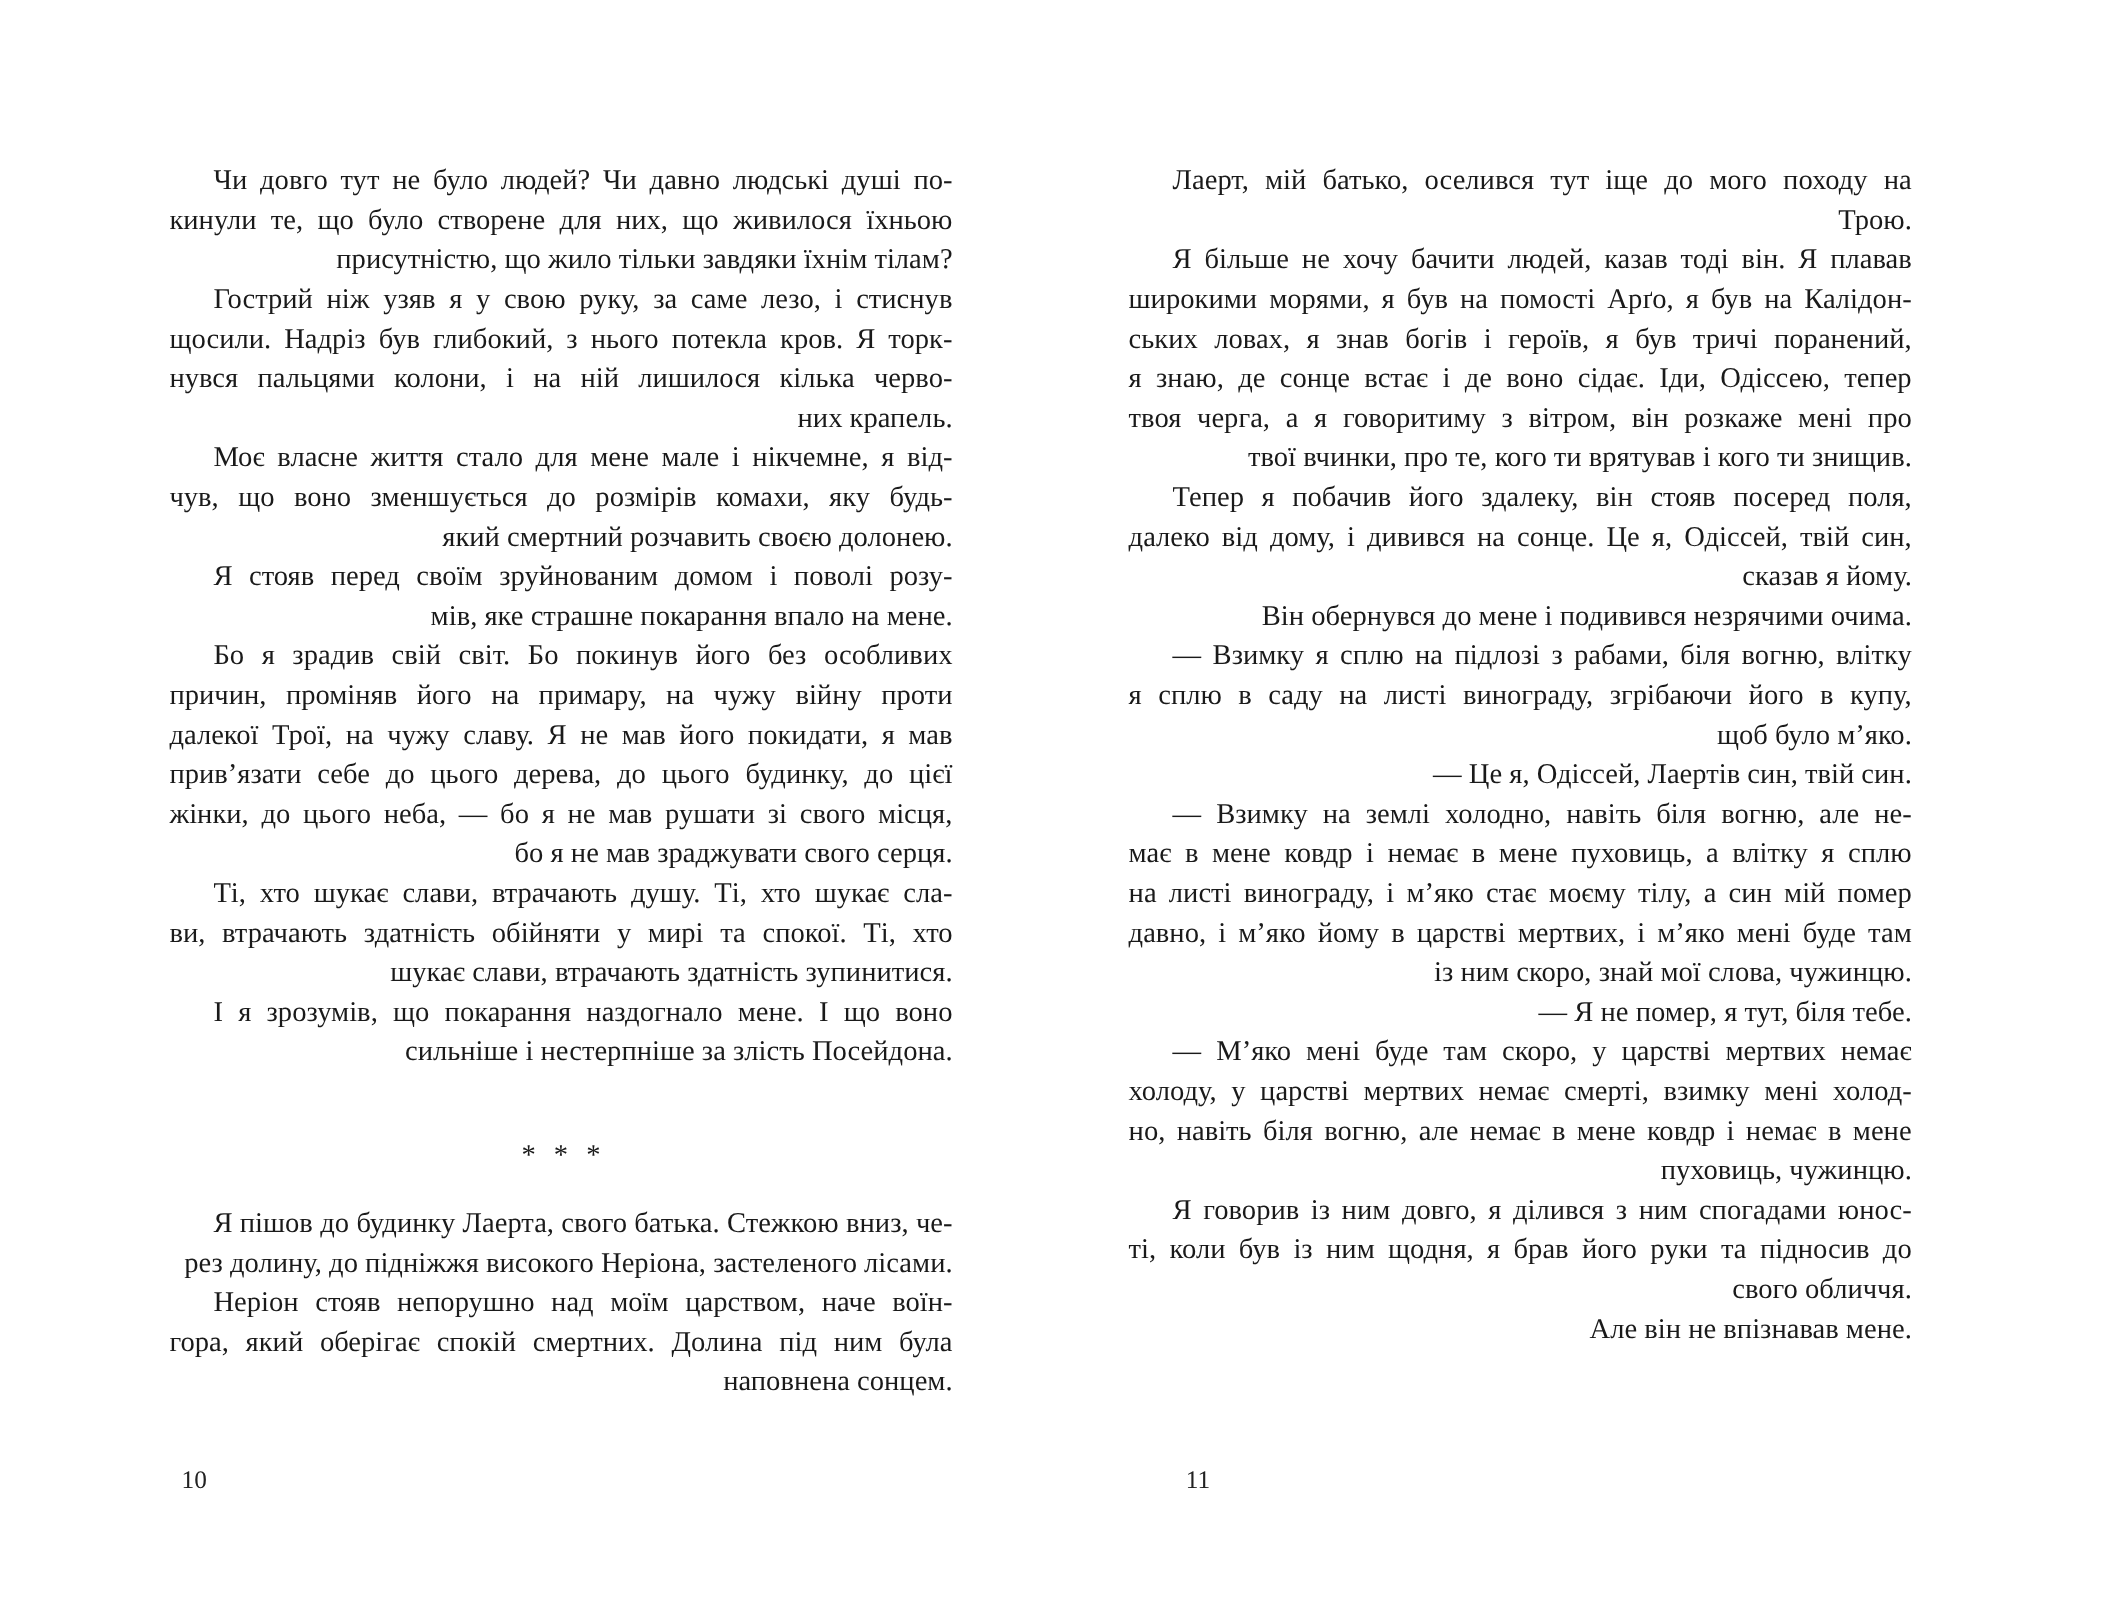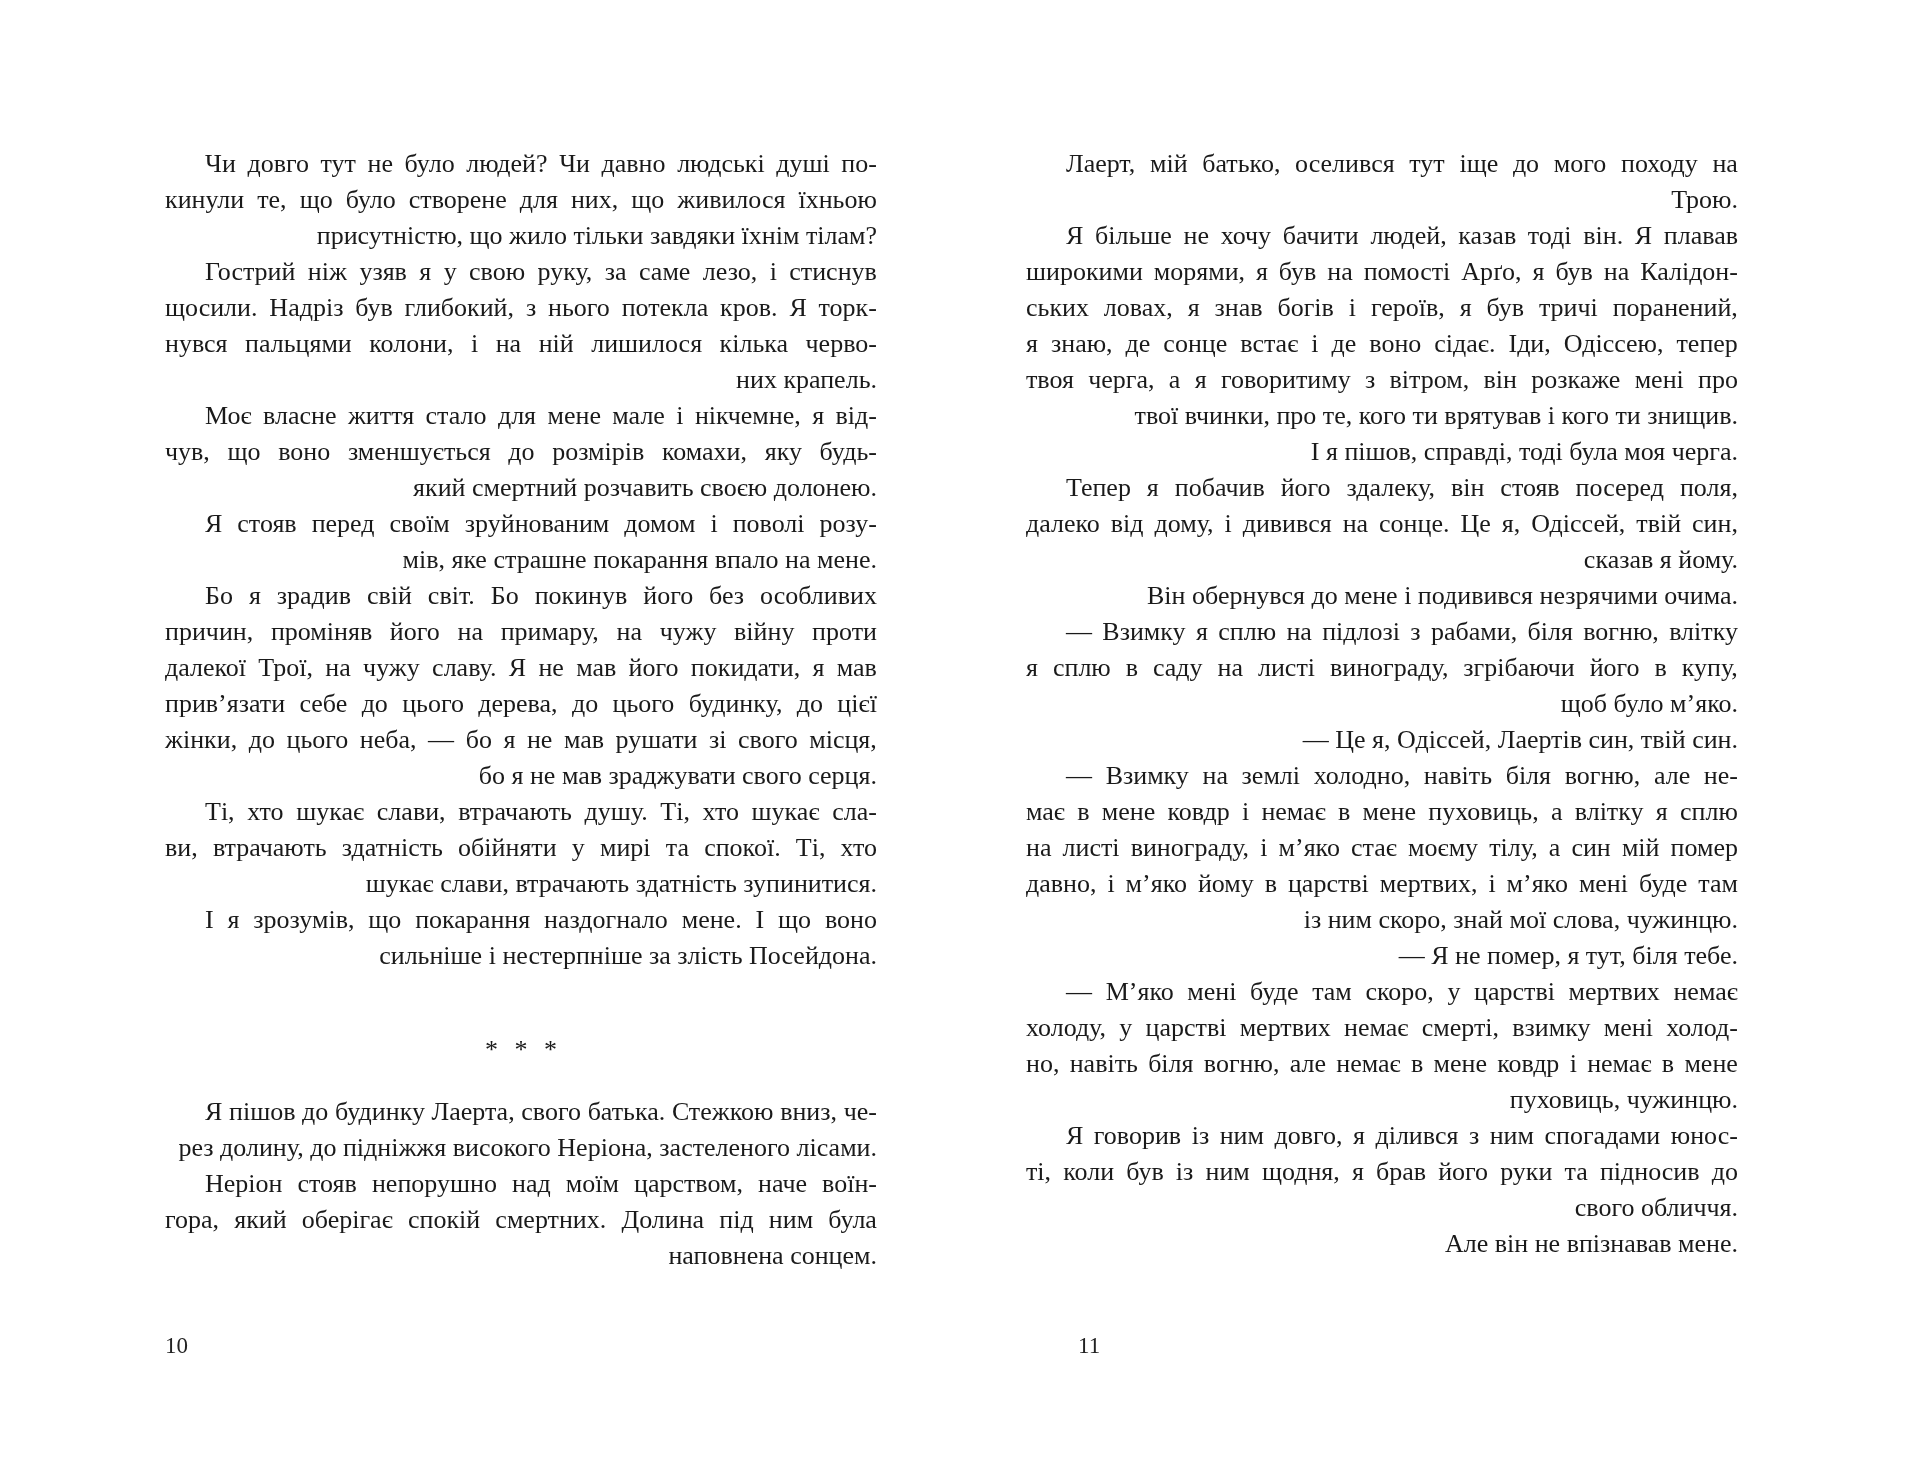--- a/index.html
+++ b/index.html
@@ -17,21 +17,21 @@
     color: #1a1a1a;
   }
   .column {
     position: absolute;
     top: 146px;
     width: 712px;
     font-size: 26px;
     line-height: 36px;
     color: #1a1a1a;
   }
-  .column.left  { left: 165px; }
+  .column.left  { left: 154px; }
   .column.right { left: 1026px; }
 
   .paragraph { margin: 0; }
 
   
   .line {
     display: flex;
     justify-content: space-between;
     height: 36px;
     align-items: baseline;
@@ -132,23 +132,20 @@
       </div>
       <div class="paragraph">
         <div class="line first"><span>Я</span><span>більше</span><span>не</span><span>хочу</span><span>бачити</span><span>людей,</span><span>казав</span><span>тоді</span><span>він.</span><span>Я</span><span>плавав</span></div>
         <div class="line"><span>широкими</span><span>морями,</span><span>я</span><span>був</span><span>на</span><span>помості</span><span>Арґо,</span><span>я</span><span>був</span><span>на</span><span>Калідон-</span></div>
         <div class="line"><span>ських</span><span>ловах,</span><span>я</span><span>знав</span><span>богів</span><span>і</span><span>героїв,</span><span>я</span><span>був</span><span>тричі</span><span>поранений,</span></div>
         <div class="line"><span>я</span><span>знаю,</span><span>де</span><span>сонце</span><span>встає</span><span>і</span><span>де</span><span>воно</span><span>сідає.</span><span>Іди,</span><span>Одіссею,</span><span>тепер</span></div>
         <div class="line"><span>твоя</span><span>черга,</span><span>а</span><span>я</span><span>говоритиму</span><span>з</span><span>вітром,</span><span>він</span><span>розкаже</span><span>мені</span><span>про</span></div>
         <div class="line last">твої вчинки, про те, кого ти врятував і кого ти знищив.</div>
       </div>
       <div class="paragraph">
-        <div class="line first last">І я пішов, справді, тоді була моя черга.</div>
-      </div>
-      <div class="paragraph">
         <div class="line first"><span>Тепер</span><span>я</span><span>побачив</span><span>його</span><span>здалеку,</span><span>він</span><span>стояв</span><span>посеред</span><span>поля,</span></div>
         <div class="line"><span>далеко</span><span>від</span><span>дому,</span><span>і</span><span>дивився</span><span>на</span><span>сонце.</span><span>Це</span><span>я,</span><span>Одіссей,</span><span>твій</span><span>син,</span></div>
         <div class="line last">сказав я йому.</div>
       </div>
       <div class="paragraph">
         <div class="line first last">Він обернувся до мене і подивився незрячими очима.</div>
       </div>
       <div class="paragraph">
         <div class="line first"><span>—</span><span>Взимку</span><span>я</span><span>сплю</span><span>на</span><span>підлозі</span><span>з</span><span>рабами,</span><span>біля</span><span>вогню,</span><span>влітку</span></div>
         <div class="line"><span>я</span><span>сплю</span><span>в</span><span>саду</span><span>на</span><span>листі</span><span>винограду,</span><span>згрібаючи</span><span>його</span><span>в</span><span>купу,</span></div>

